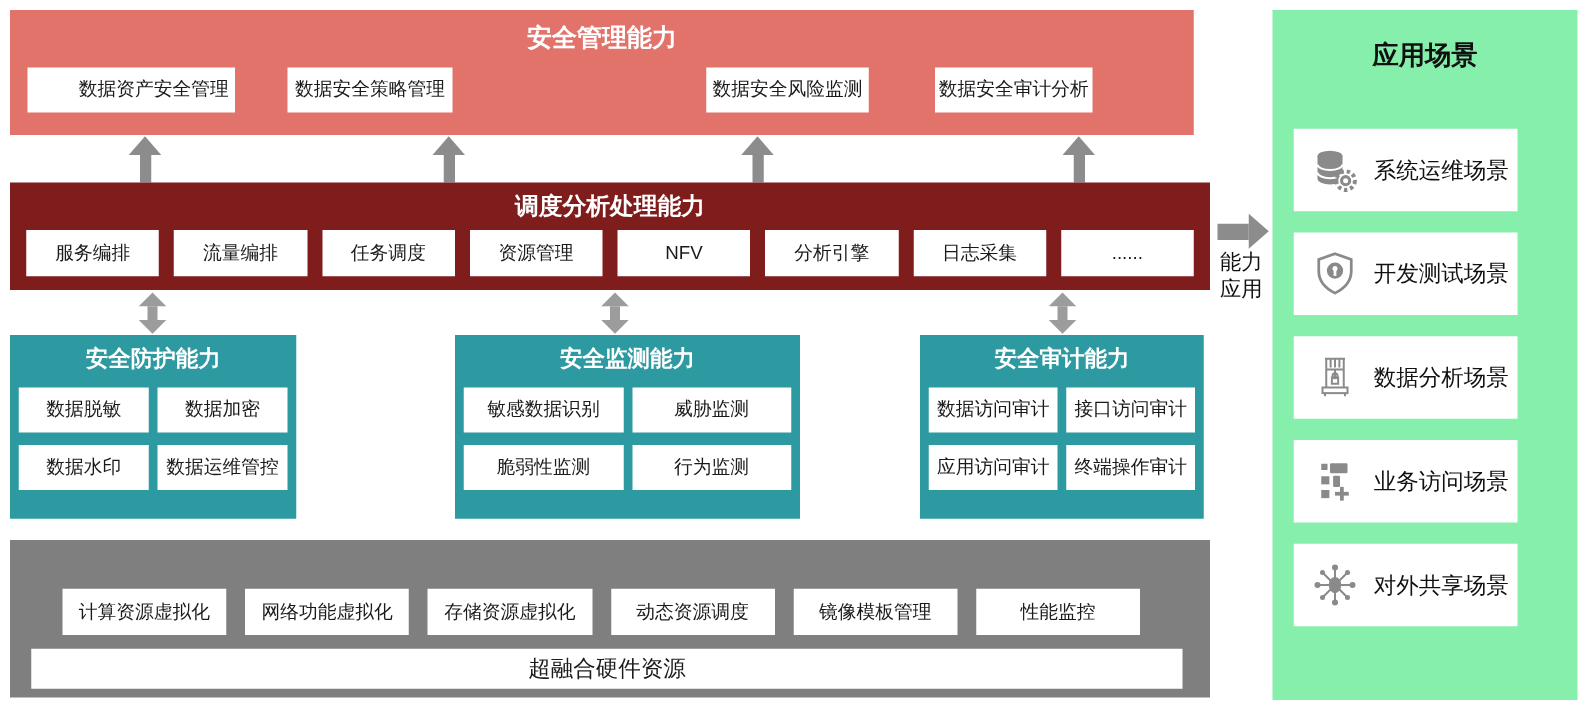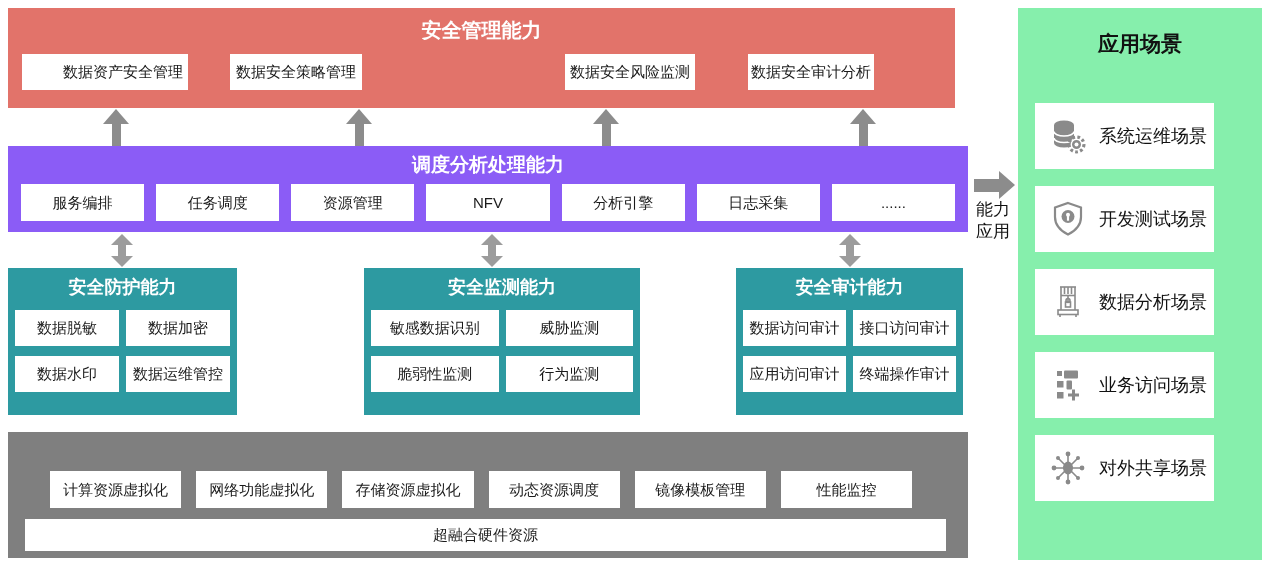--- a/index.html
+++ b/index.html
@@ -17,21 +17,21 @@
   .m-box:nth-of-type(4){left:557px;width:130px;}
   .m-box:nth-of-type(5){left:740px;width:126px;}
 
   
   .arrow-up{position:absolute;top:109px;width:26px;height:37px;}
   .arrow-up .head{width:0;height:0;border-left:13px solid transparent;border-right:13px solid transparent;border-bottom:15px solid #8c8c8c;}
   .arrow-up .stem{width:9px;height:22px;background:#8c8c8c;margin:0 auto;}
   #up1{left:103px;} #up2{left:346px;} #up3{left:593px;} #up4{left:850px;}
 
   
-  #sched-band{left:8px;top:146px;width:960px;height:86px;background:#8b5cf6;}
+  #sched-band{left:8px;top:146px;width:960px;height:86px;background:#7f1d1d;}
   #sched-band .band-title{top:6px;font-size:19px;}
   .sched-row{position:absolute;left:0;right:0;top:38px;display:flex;gap:12px;padding:0 13px;}
   .s-box{flex:1;height:37px;line-height:37px;background:#fff;text-align:center;font-size:15px;}
 
   
   .arrow-dbl{position:absolute;top:234px;width:22px;height:33px;}
   .arrow-dbl .head-up{width:0;height:0;border-left:11px solid transparent;border-right:11px solid transparent;border-bottom:11px solid #9c9c9c;}
   .arrow-dbl .stem{width:8px;height:11px;background:#9c9c9c;margin:0 auto;}
   .arrow-dbl .head-down{width:0;height:0;border-left:11px solid transparent;border-right:11px solid transparent;border-top:11px solid #9c9c9c;}
   #db1{left:111px;} #db2{left:481px;} #db3{left:839px;}
@@ -43,21 +43,21 @@
   #group-2{left:736px;width:227px;}
   .group-title{position:absolute;left:0;right:0;top:7px;text-align:center;color:#fff;font-weight:bold;font-size:18px;}
   .group-grid{position:absolute;left:7px;right:7px;top:42px;display:grid;grid-template-columns:1fr 1fr;gap:10px 7px;}
   .g-cell{height:36px;line-height:36px;background:#fff;text-align:center;font-size:15px;white-space:nowrap;overflow:hidden;}
 
   
   #infra-band{left:8px;top:432px;width:960px;height:126px;background:#7f7f7f;}
   #infra-band .band-title{top:6px;font-size:19px;}
   .infra-row{position:absolute;left:0;right:0;top:39px;display:flex;gap:15px;padding:0 56px 0 42px;}
   .i-box{flex:1;height:37px;line-height:37px;background:#fff;text-align:center;font-size:15px;}
-  .hw-box{position:absolute;left:17px;right:22px;top:87px;height:32px;line-height:32px;background:#fff;text-align:center;font-size:15px;}
+  .hw-box{position:absolute;left:17px;right:22px;top:87px;height:32px;line-height:32px;background:#fff;text-align:center;font-size:18px;}
 
   
   .conn-rect{position:absolute;left:974px;top:179px;width:25px;height:13px;background:#8c8c8c;}
   .conn-head{position:absolute;left:999px;top:171px;width:0;height:0;border-top:14px solid transparent;border-bottom:14px solid transparent;border-left:16px solid #8c8c8c;}
   .conn-label{position:absolute;left:969px;top:199px;width:48px;text-align:center;font-size:17px;line-height:22px;color:#111;}
 
   
   #app-panel{left:1018px;top:8px;width:244px;height:552px;background:#86efac;}
   #app-panel .panel-title{position:absolute;left:0;right:0;top:22px;text-align:center;font-size:21px;font-weight:bold;color:#111;}
   .cards{position:absolute;left:17px;top:95px;width:179px;display:flex;flex-direction:column;gap:17px;}
@@ -92,20 +92,21 @@
     </div>
   <div id="up4" class="arrow-up">
       <div class="head"></div>
       <div class="stem"></div>
     </div>
 
   <div id="sched-band" class="band">
     <div class="band-title">调度分析处理能力</div>
     <div class="sched-row">
       <div class="s-box">服务编排</div>
+      <div class="s-box">流量编排</div>
       <div class="s-box">任务调度</div>
       <div class="s-box">资源管理</div>
       <div class="s-box">NFV</div>
       <div class="s-box">分析引擎</div>
       <div class="s-box">日志采集</div>
       <div class="s-box">......</div>
     </div>
   </div>
 
   <div id="db1" class="arrow-dbl">

